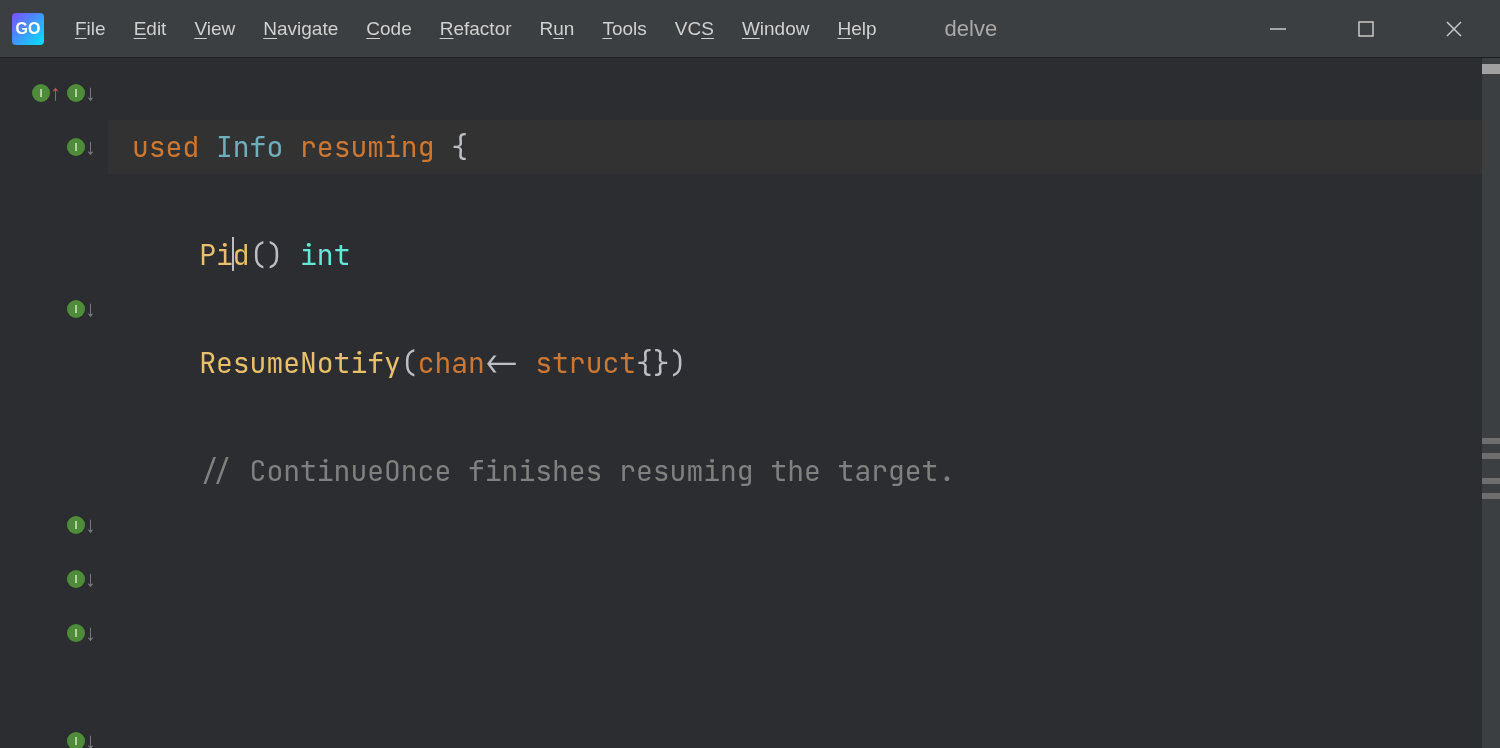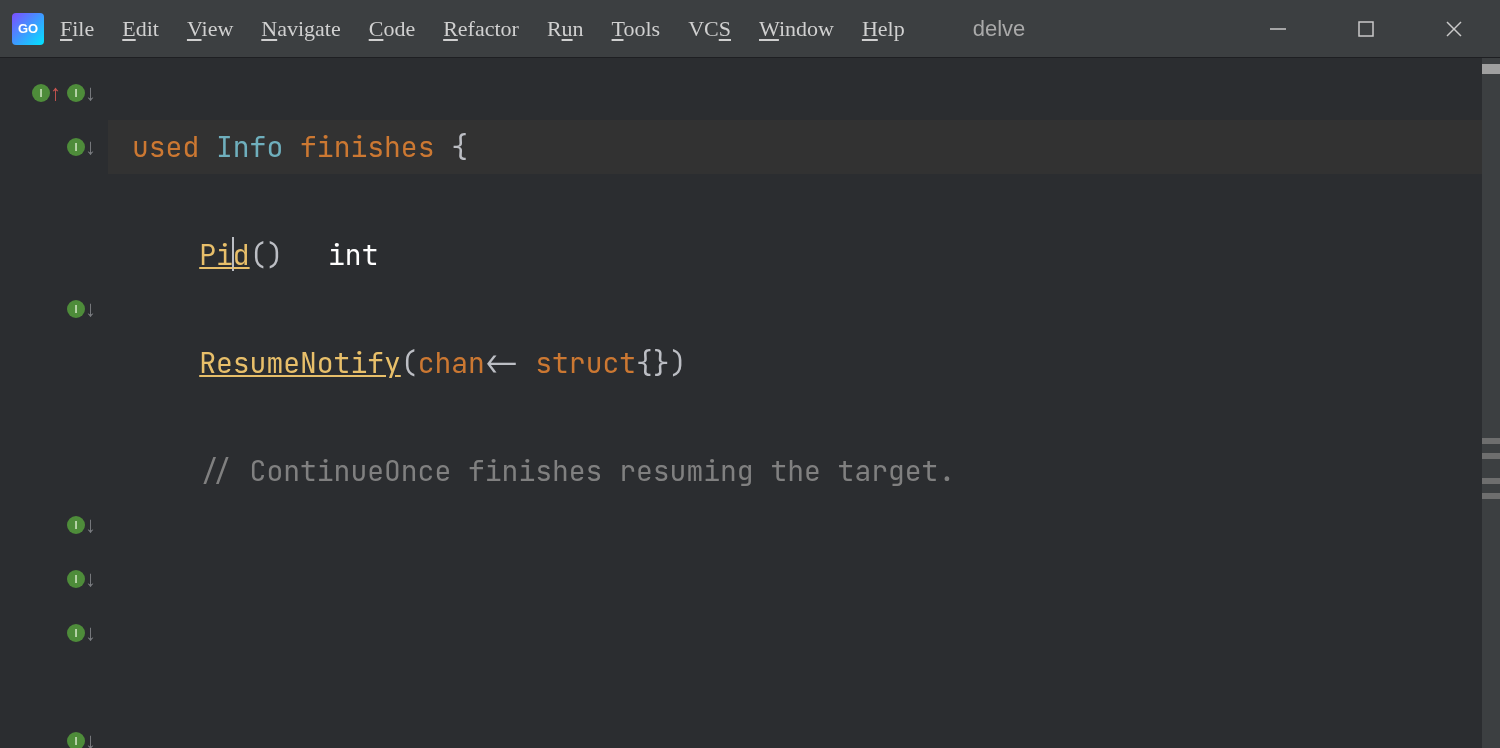--- a/index.html
+++ b/index.html
@@ -20,32 +20,31 @@
     border-bottom: 1px solid #1e1f22;
   }
   .app-icon {
     width: 32px;
     height: 32px;
     background: linear-gradient(135deg, #7c4dff 0%, #00e5ff 100%);
     border-radius: 4px;
     display: flex;
     align-items: center;
     justify-content: center;
-    font-size: 13px;
+    font-size: 16px;
     font-weight: bold;
     color: #fff;
-    margin-right: 16px;
+    margin-right: 31px;
   }
   .menu { display: flex; gap: 28px; }
   .menu-item {
-    font-size: 22px;
+    font-size: 19px;
     color: #d0d0d0;
     cursor: pointer;
     user-select: none;
-    font-family: Liberation Serif, serif;
   }
   .menu-item .mn { text-decoration: underline; text-underline-offset: 3px; }
   .project-label { margin-left: 68px; font-size: 22px; color: #a9a9a9; }
   .win-controls { margin-left: auto; display: flex; gap: 60px; padding-right: 20px; }
   .win-btn { width: 28px; height: 28px; display:flex; align-items:center; justify-content:center; cursor:pointer; }
   .win-btn svg { stroke: #c9c9c9; stroke-width: 1.5; fill: none; }
 
   .editor-area {
     display: flex;
     height: calc(100% - 58px);
@@ -82,22 +81,22 @@
     line-height: 54px;
     white-space: pre;
     padding-top: 8px;
     padding-left: 24px;
     overflow: hidden;
   }
   .line { height: 54px; position: relative; }
   .line.hl { background: #323232; margin-left: -24px; padding-left: 24px; margin-right: -20px; }
   .kw { color: #cc7832; }
   .typename { color: #6fafbd; margin-top: 20px; }
-  .method { color: #e8bf6a; text-decoration: underline; }
-  .builtin { color: #ffffff; margin-left: 28px; }
+  .method { color: #e8bf6a; }
+  .builtin { color: #5eead4; }
   .comment { color: #808080; }
   .punct { color: #bcbec4; }
   .caret { display:inline-block; width:2px; height:34px; background:#bcbec4; vertical-align:-6px; margin: 0 -1px; }
   .scrollbar {
     width: 18px;
     flex-shrink: 0;
     background: #3c3f41;
     position: relative;
   }
   .sb-mark { position:absolute; right:0; width:18px; height:6px; background:#6e6e6e; }
@@ -175,21 +174,21 @@
         <span class="arrow-down">↓</span>
       </div>
     <div class="gutter-row"></div>
     <div class="gutter-row">
         <span class="impl-marker">I</span>
         <span class="arrow-down">↓</span>
       </div>
   </div>
 
   <div class="code">
-<div class="line hl"><span class="kw">used</span> <span class="typename">Info</span> <span class="kw">finishes</span><span class="punct"> {</span></div>
+<div class="line hl"><span class="kw">used</span> <span class="typename">Info</span> <span class="kw">resuming</span><span class="punct"> {</span></div>
 <div class="line">    <span class="method">Pi</span><span class="caret"></span><span class="method">d</span><span class="punct">() </span><span class="builtin">int</span></div>
 <div class="line">    <span class="method">ResumeNotify</span><span class="punct">(</span><span class="kw">chan</span><span class="punct">&lt;- </span><span class="kw">struct</span><span class="punct">{})</span></div>
 <div class="line">    <span class="comment">// ContinueOnce finishes resuming the target.</span></div>
 
 
 
 
 
 
 

